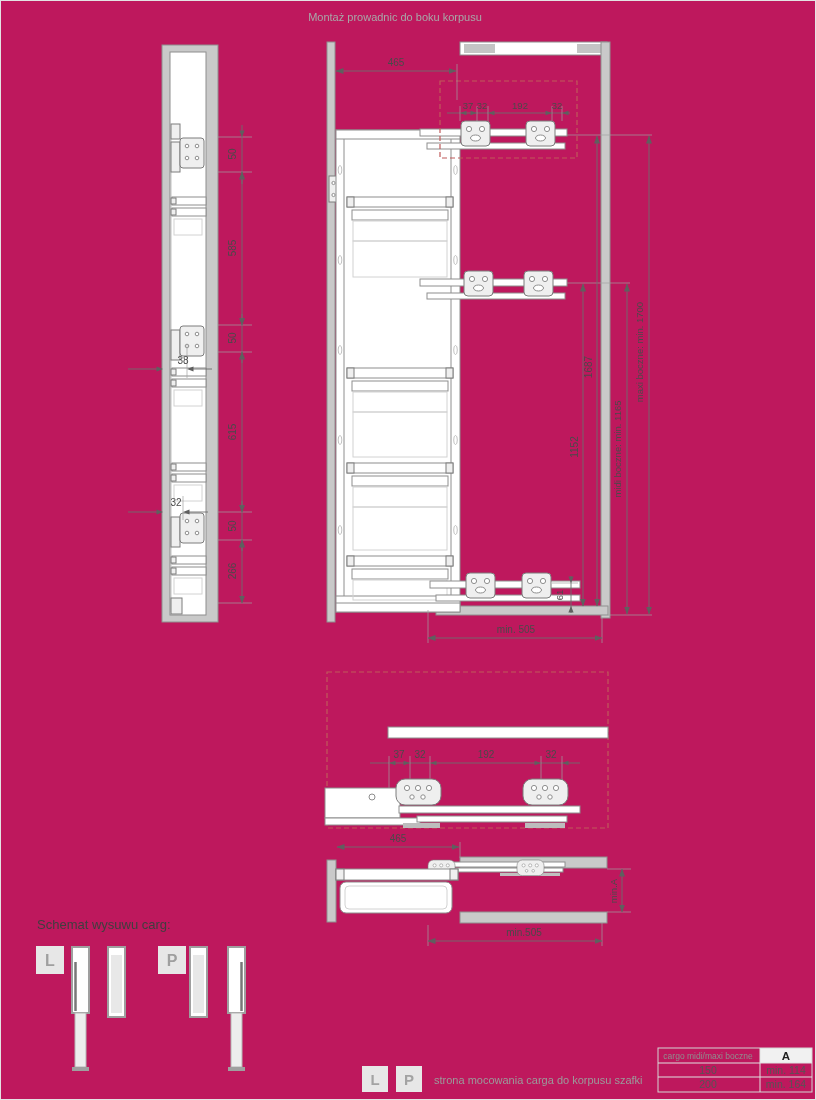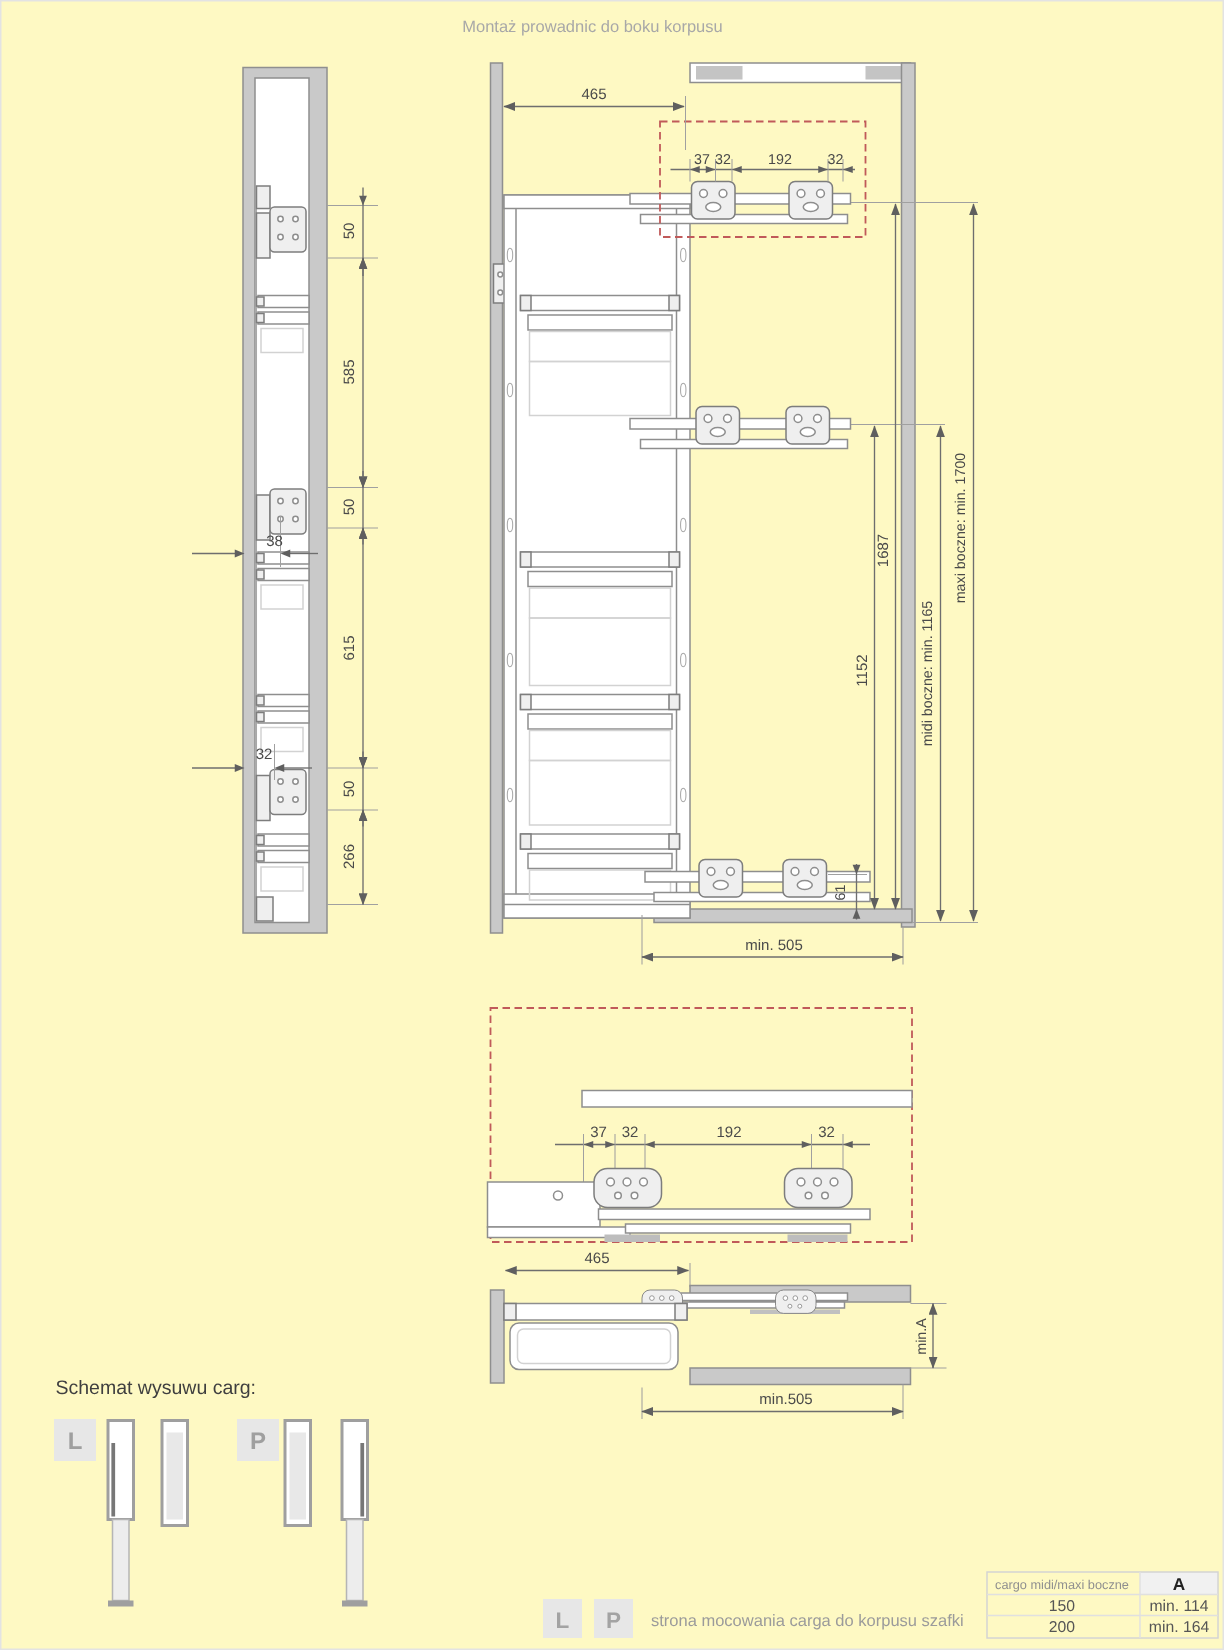--- a/index.html
+++ b/index.html
@@ -1,16 +1,16 @@
 <!DOCTYPE html>
 <html><head>
 <meta charset="utf-8">
 <style>
   html,body{margin:0;padding:0;background:#fff;}
-  .page{width:816px;height:1100px;position:relative;background:#fef9c3;overflow:hidden;}
+  .page{width:816px;height:1100px;position:relative;background:#be185d;overflow:hidden;}
   text{font-family:"Liberation Sans","DejaVu Sans",sans-serif;}
   .ln{stroke:#8e8e8e;fill:none;stroke-width:1;}
   .lnt{stroke:#a8a8a8;fill:none;stroke-width:.7;}
   .fw{fill:#ffffff;stroke:#8e8e8e;stroke-width:1;}
   .fg{fill:#c9c9c9;stroke:#8f8f8f;stroke-width:1;}
   .fgs{fill:#c4c4c4;stroke:none;}
   .fe{fill:#efefef;stroke:#7d7d7d;stroke-width:1;}
   .fl{fill:none;stroke:#d2d2d2;stroke-width:1;}
   .dim{stroke:#6e6e6e;stroke-width:.9;fill:none;}
   .ext{stroke:#a0a0a0;stroke-width:.7;fill:none;}

